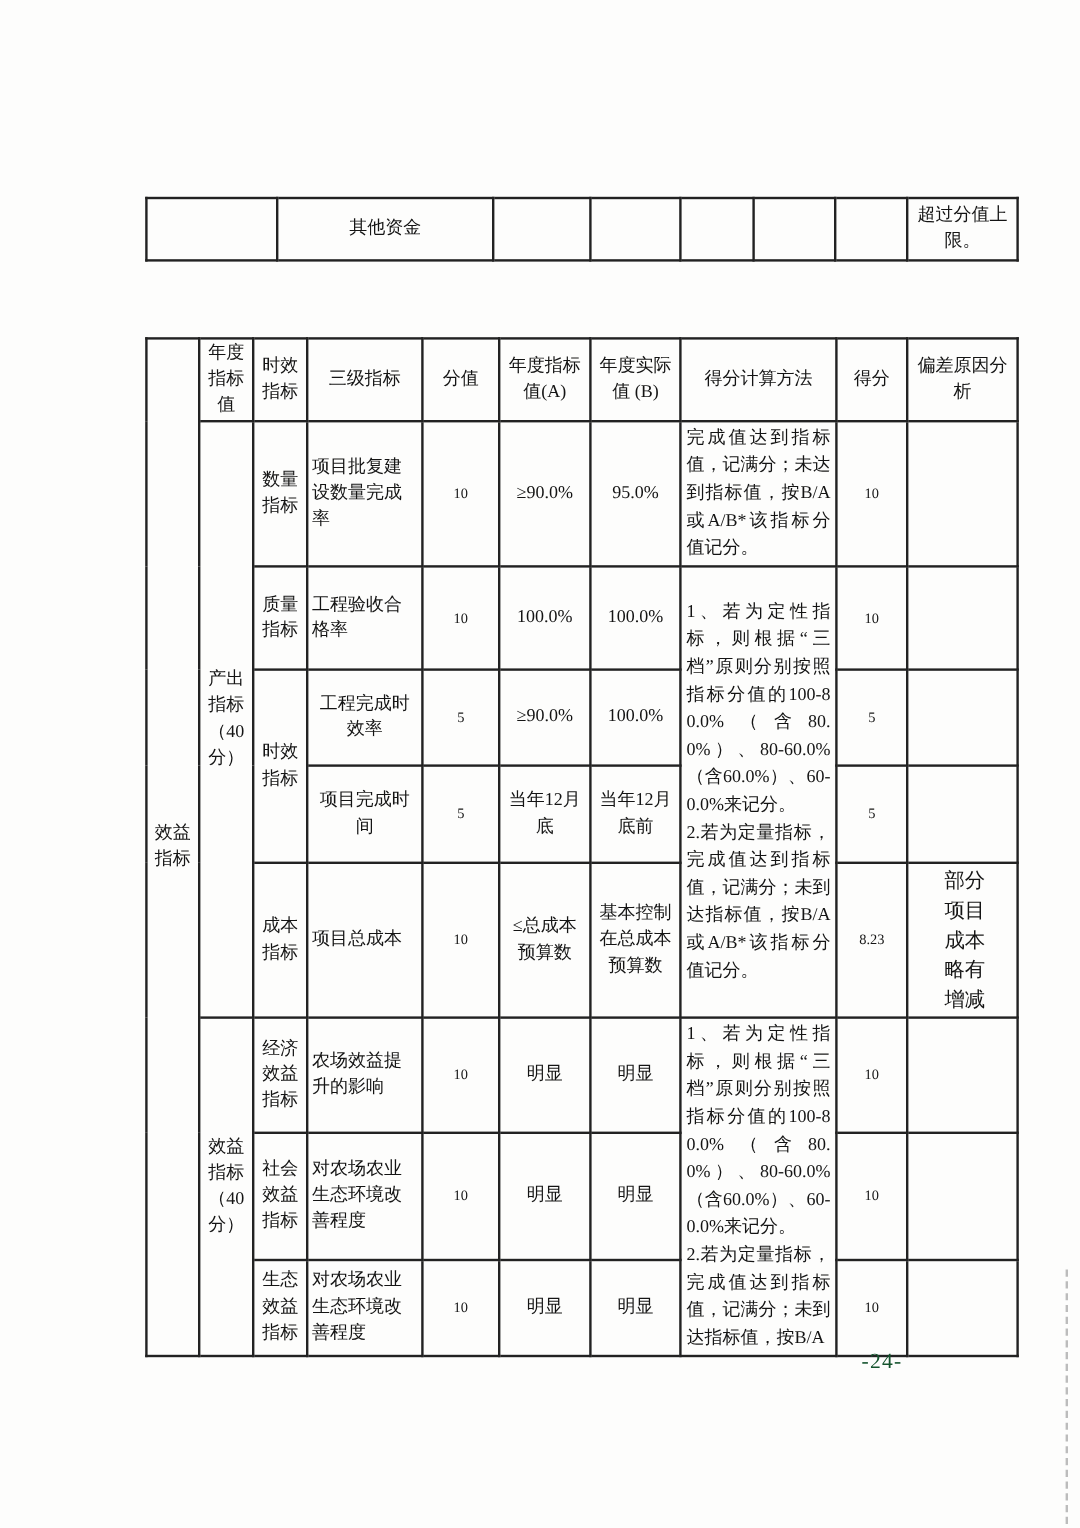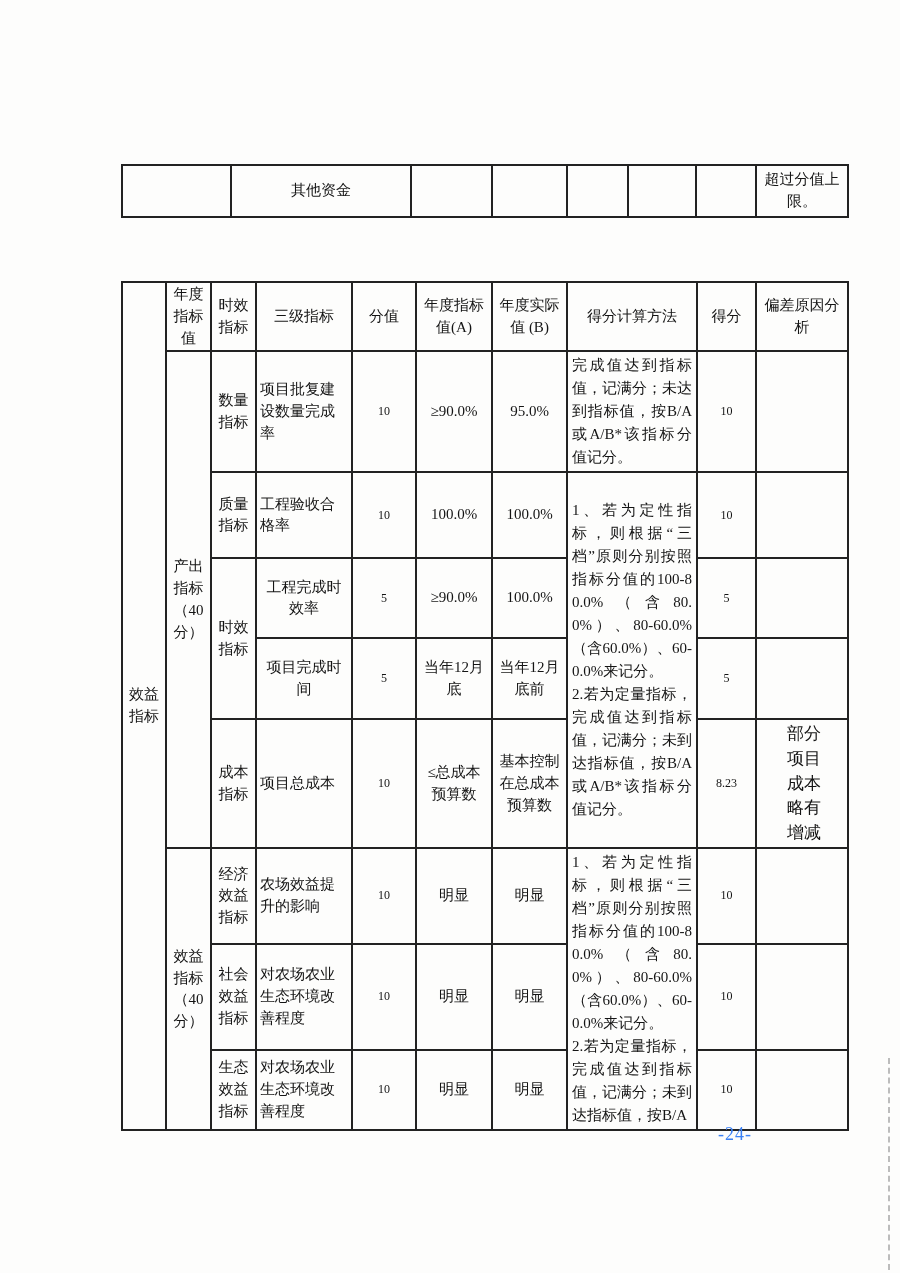--- a/index.html
+++ b/index.html
@@ -42,21 +42,21 @@
     padding:2px 4px;
   }
   .al{text-align:left;border-radius:17px;}
   .dev{font-size:17px;padding:2px 26px;text-align:right;}
   .score{font-size:12px;}
   .pagenum{
     position:absolute;
     left:718px;top:1124px;
     font-size:18px;
     letter-spacing:1px;
-    color:#3b82f6;
+    color:#14532d;
   }
   .scan-line{
     position:absolute;
     left:888px;top:1058px;
     height:212px;width:0;
     border-left:2px dashed #9a9a9a;
     opacity:.65;
   }
 </style>
 </head>

